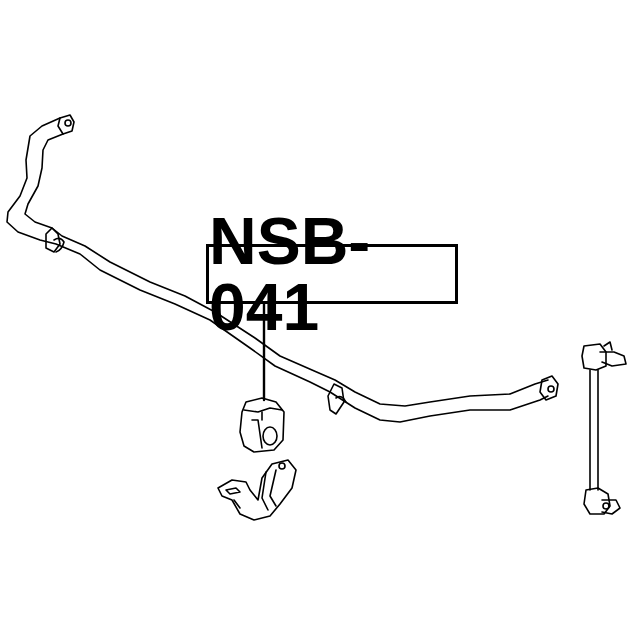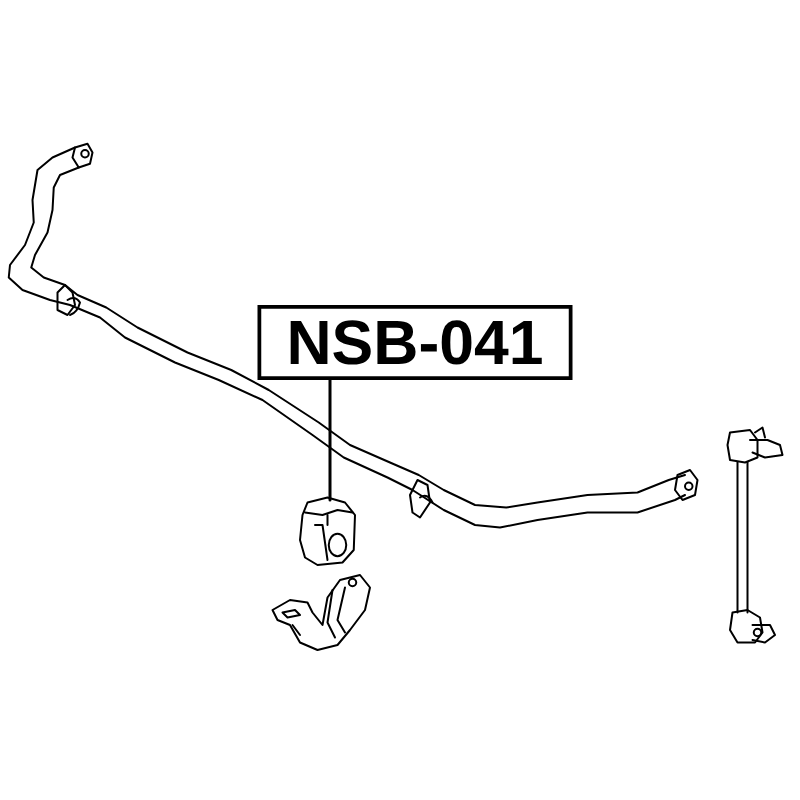--- a/index.html
+++ b/index.html
@@ -3,21 +3,21 @@
   <meta charset="utf-8">
   <style>
     html, body { margin: 0; padding: 0; background: #ffffff; }
     #canvas { position: relative; width: 640px; height: 640px; background: #ffffff; overflow: hidden; }
     svg.art { position: absolute; left: 0; top: 0; }
     .part-label {
       position: absolute; left: 206px; top: 244px; width: 246px; height: 54px;
       border: 3px solid #000; background: #fff;
       display: flex; align-items: center; justify-content: center;
       font-family: "Liberation Sans", sans-serif; font-weight: bold;
-      font-size: 50px; letter-spacing: 0px; color: #000; line-height: 1;
+      font-size: 66px; letter-spacing: 0px; color: #000; line-height: 1;
       box-sizing: content-box;
     }
   </style>
 </head>
 <body>
 
 <div id="canvas">
   <svg class="art" width="640" height="640" viewBox="0 0 640 640" fill="none" stroke="#000" stroke-width="1.6" stroke-linejoin="round" stroke-linecap="round">
 
     <g>

